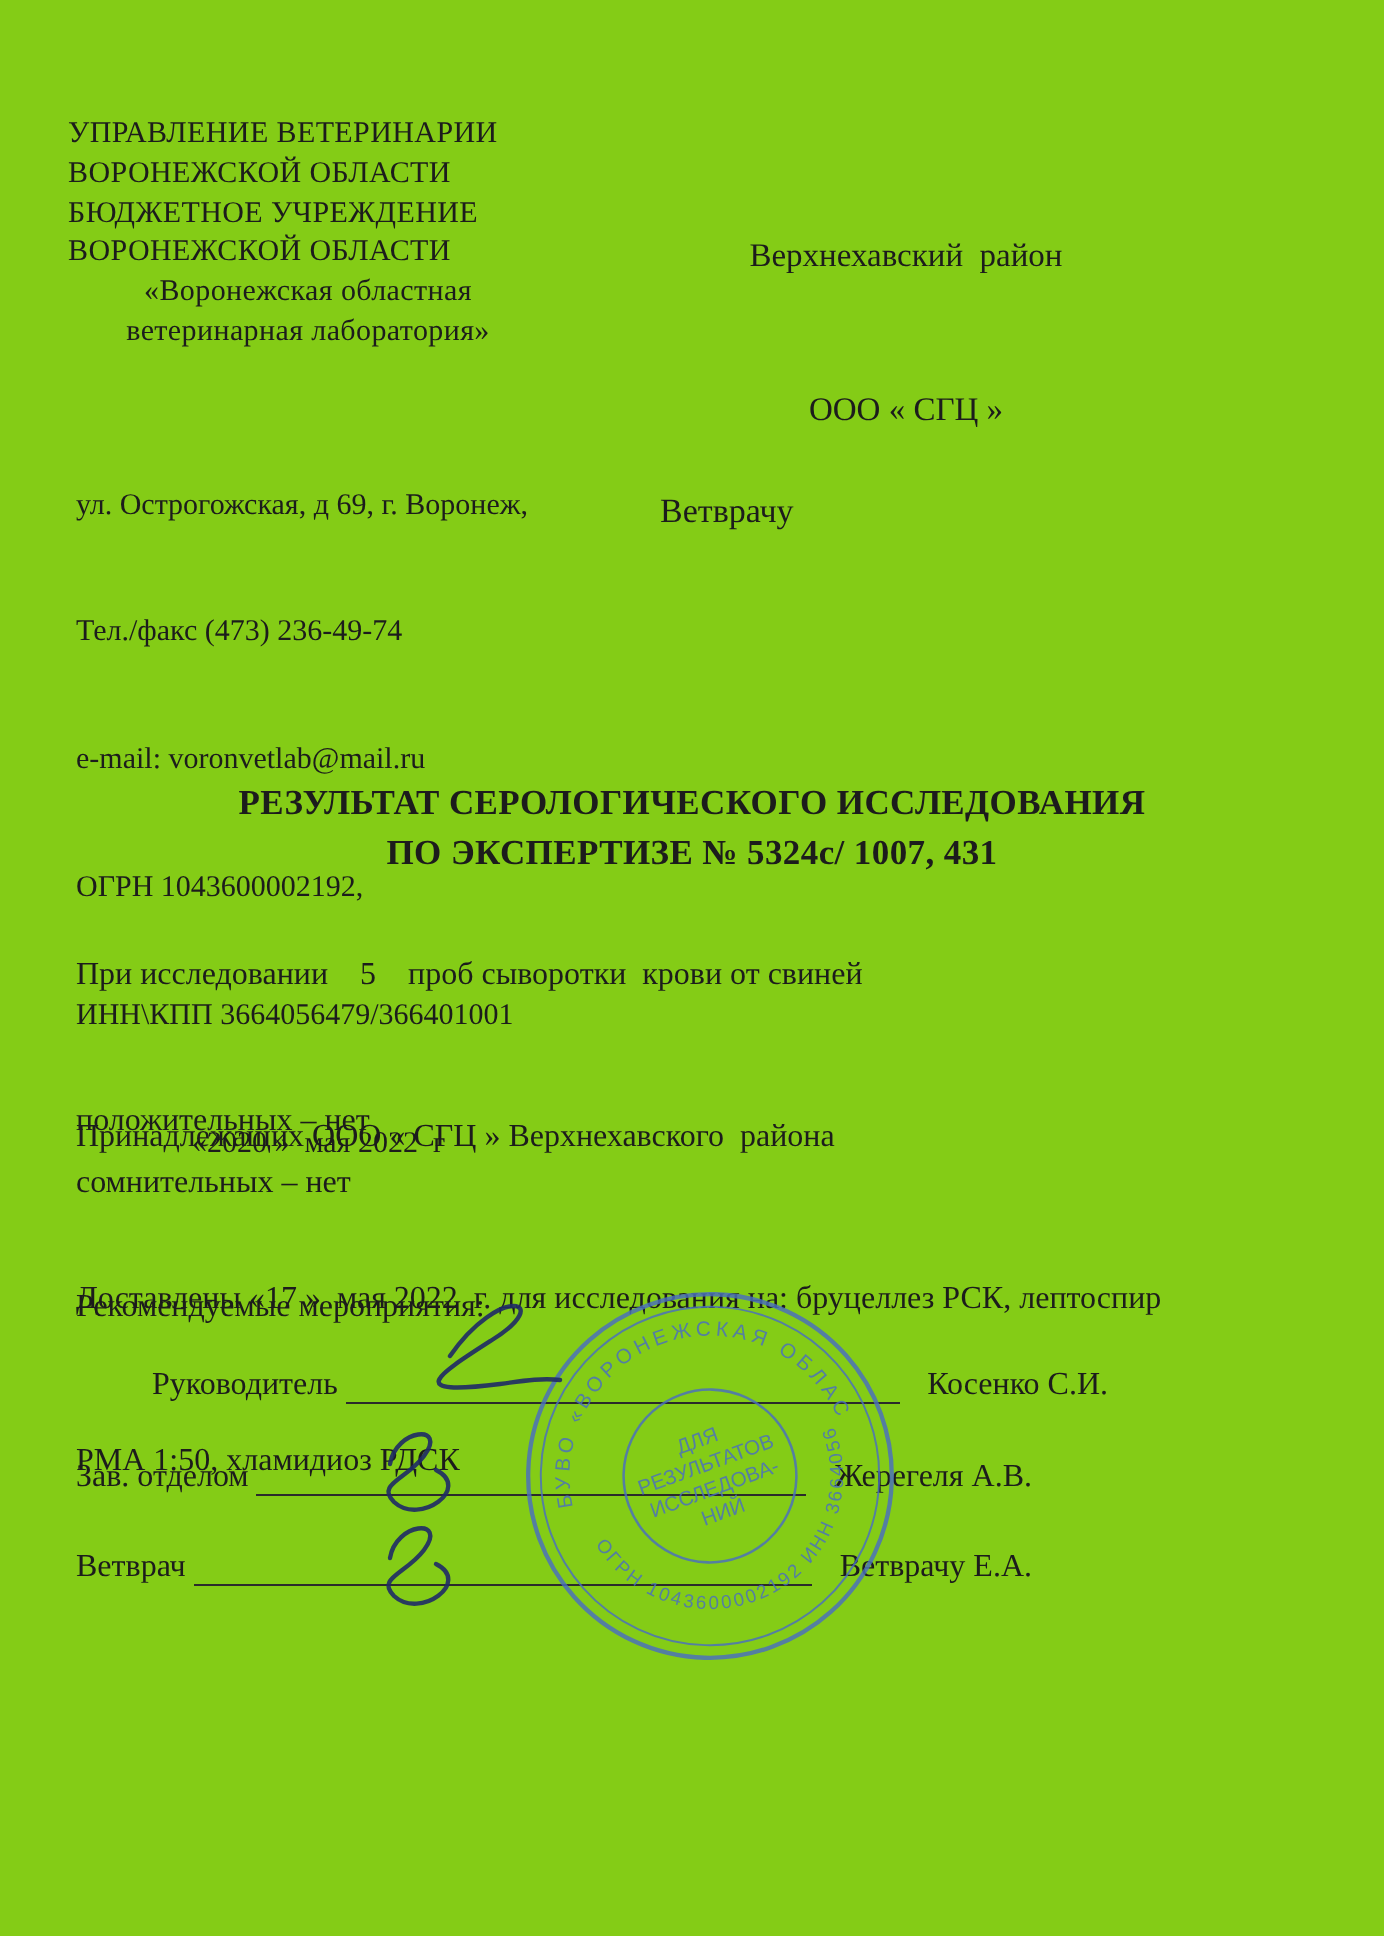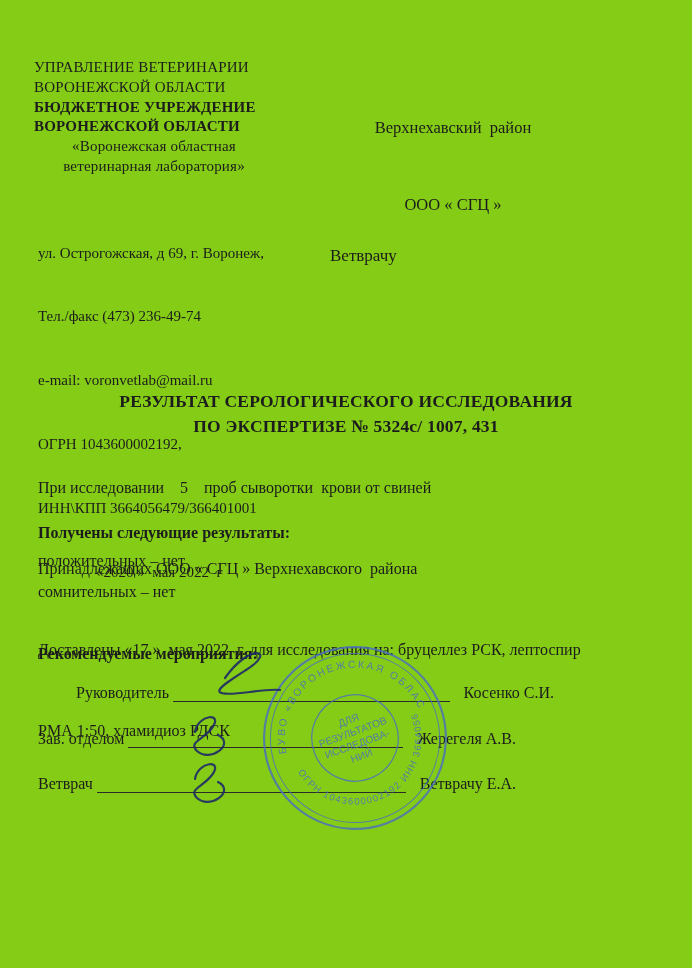--- a/index.html
+++ b/index.html
@@ -7,21 +7,21 @@
     width:692px;height:968px;
     background:#ffffff;
     font-family:"Liberation Serif","DejaVu Serif",serif;
     color:#1c1c1c;
     position:relative;
     overflow:hidden;
   }
   .page{position:absolute;inset:0;background:#84cc16;}
   .abs{position:absolute;}
   .pre{white-space:pre-wrap;}
-  .bold{font-weight:bold;}
+  .bold{font-weight:normal;}
 
   .org-block{left:34px;top:58px;width:270px;font-size:15px;line-height:1.32;letter-spacing:.2px;}
   .org-quote{text-align:center;width:240px;}
   .recipient{left:308px;top:64px;width:290px;text-align:center;font-size:16.5px;line-height:1.55;}
 
   .contact{left:38px;top:200px;width:300px;font-size:15px;line-height:1.42;}
   .contact .date-line{padding-left:58px;}
   .addressee{left:330px;top:246px;font-size:17px;}
 
   .doc-title{left:0;top:362px;width:692px;text-align:center;font-weight:bold;font-size:17.5px;line-height:1.45;letter-spacing:.2px;margin-top:27px;}
@@ -80,21 +80,20 @@
     <div>ПО ЭКСПЕРТИЗЕ № 5324с/ 1007, 431</div>
   </div>
 
   <div class="abs body-text pre">
     <div>При исследовании    5    проб сыворотки  крови от свиней</div>
     <div>Принадлежащих ООО « СГЦ » Верхнехавского  района</div>
     <div>Доставлены «17 »  мая 2022  г. для исследования на: бруцеллез РСК, лептоспир</div>
     <div>РМА 1:50, хламидиоз РДСК</div>
   </div>
 
-  <div class="abs results-heading bold">Получены следующие результаты:</div>
   <div class="abs result-line r2 pre">сомнительных – нет</div>
   <div class="abs result-line r1 pre">положительных – нет</div>
 
   <div class="abs rec-heading bold">Рекомендуемые мероприятия:</div>
 
   <div class="abs sig-row s1">
     <span class="role">Руководитель</span>
     <span class="line"></span>
     <span class="name">Косенко С.И.</span>
   </div>

